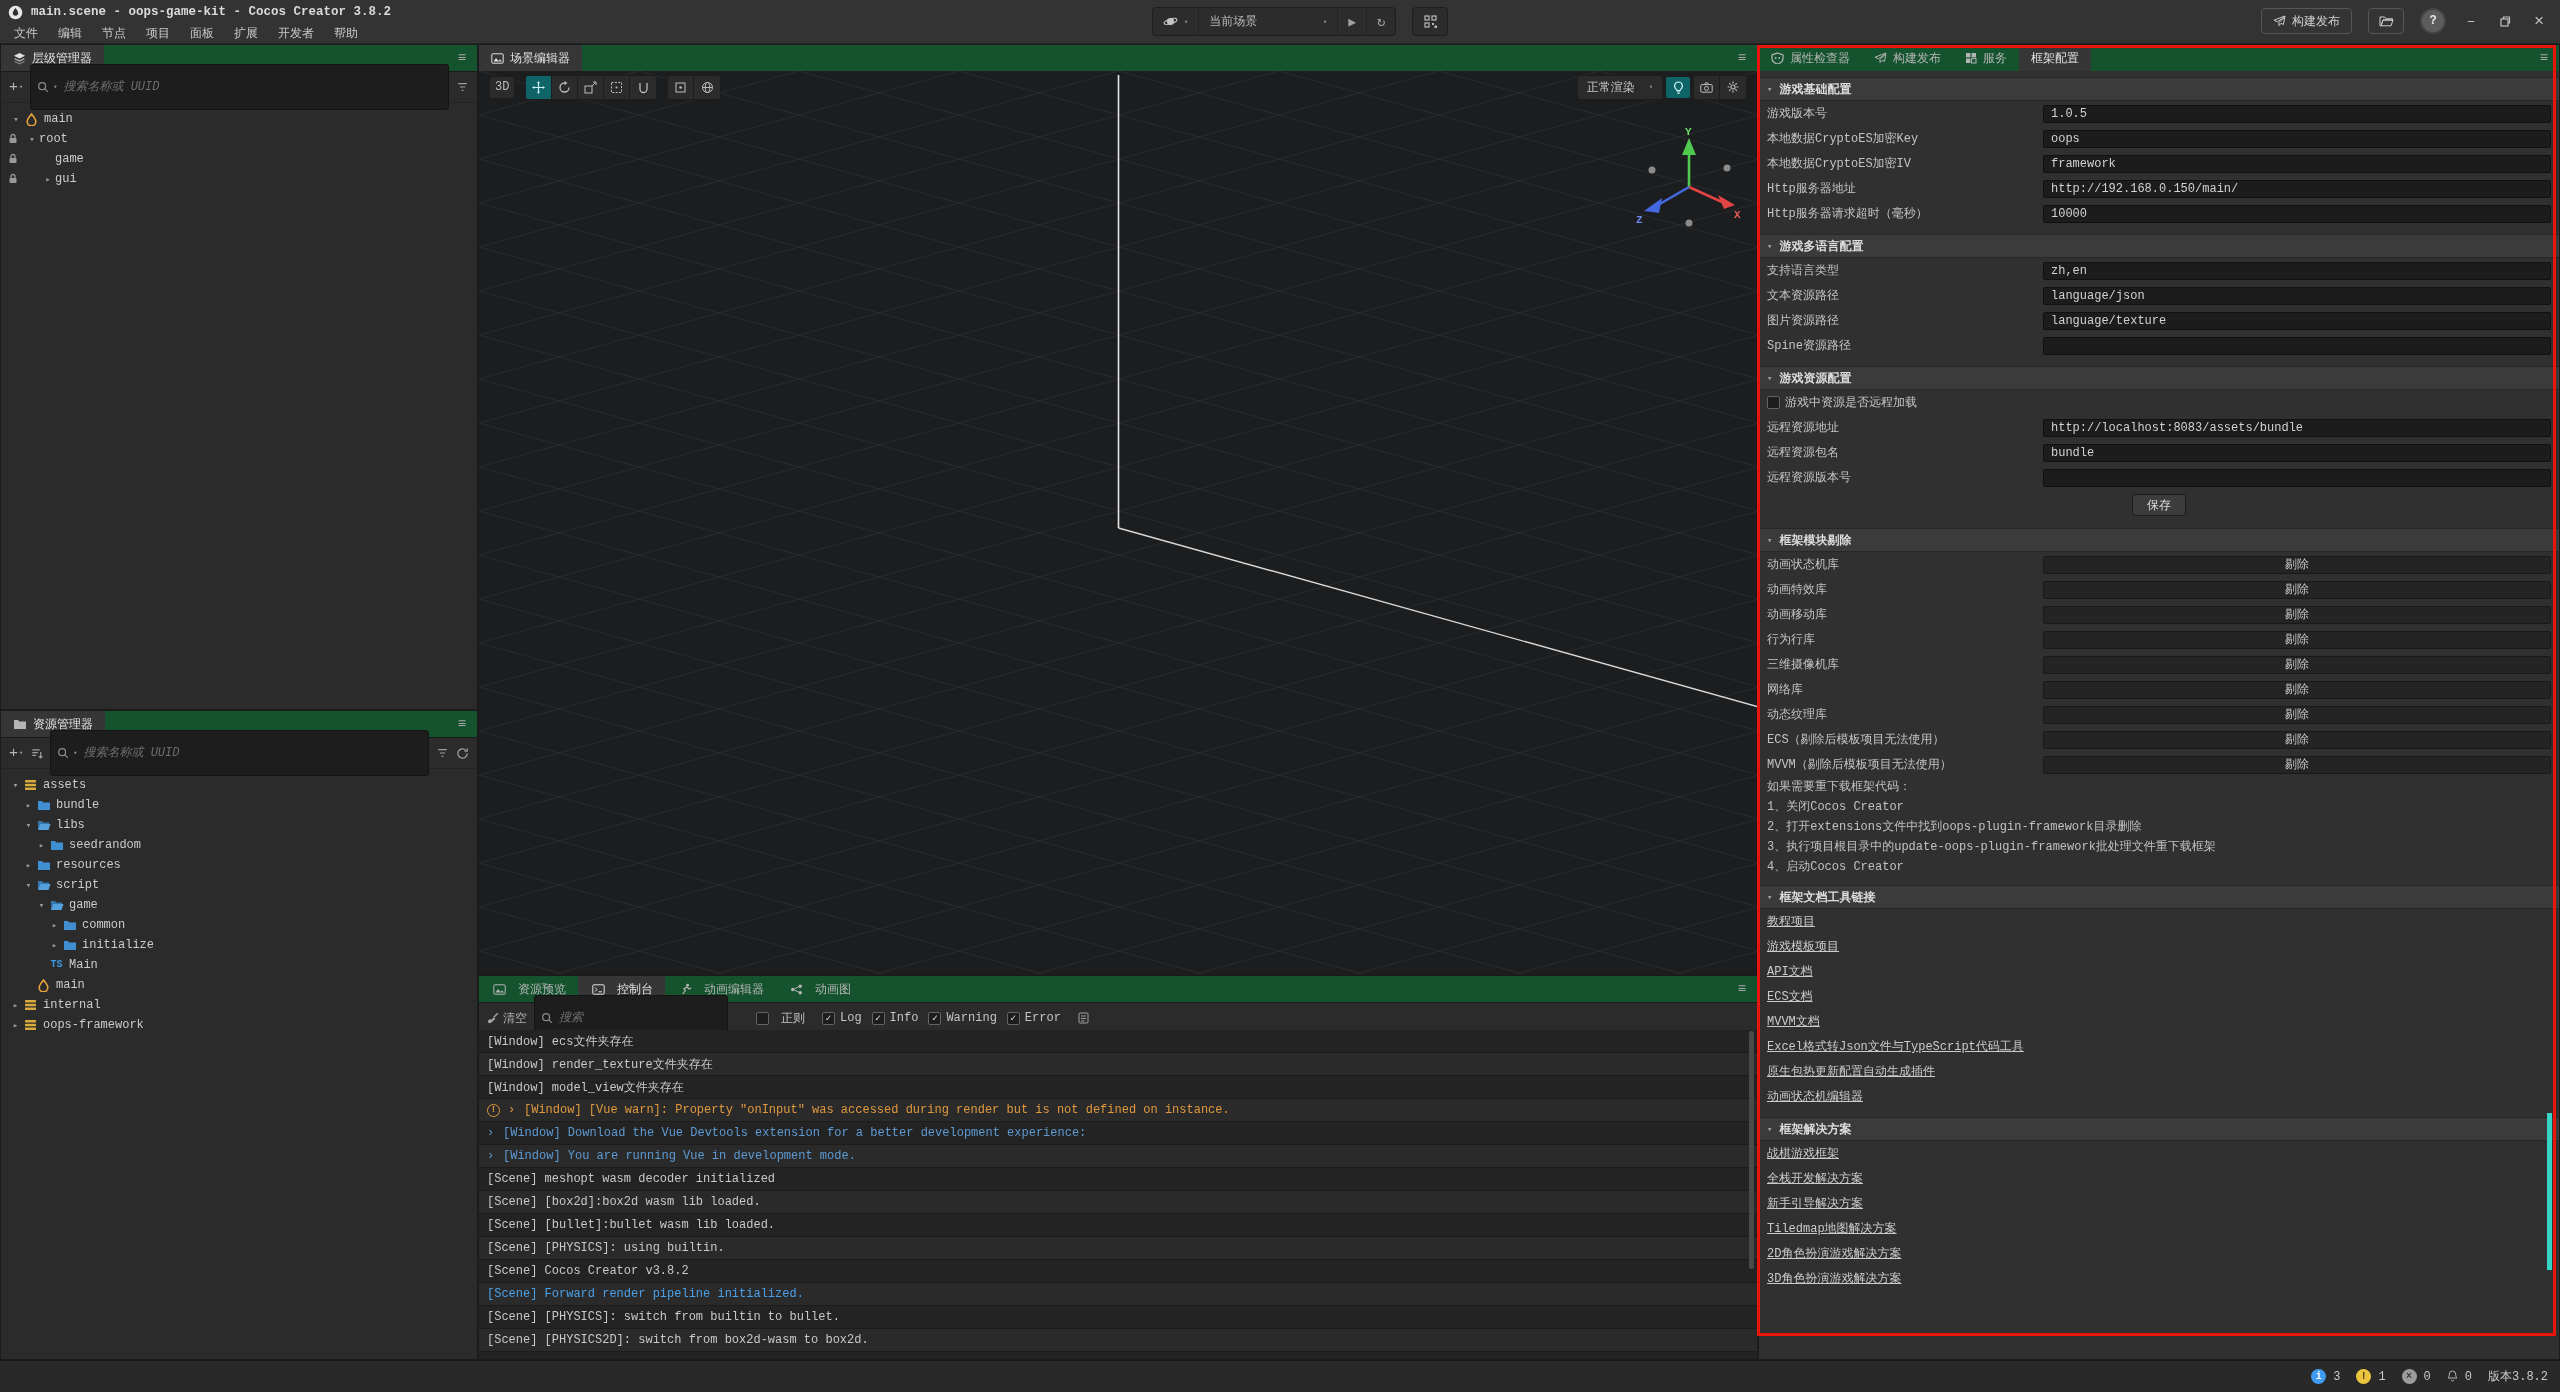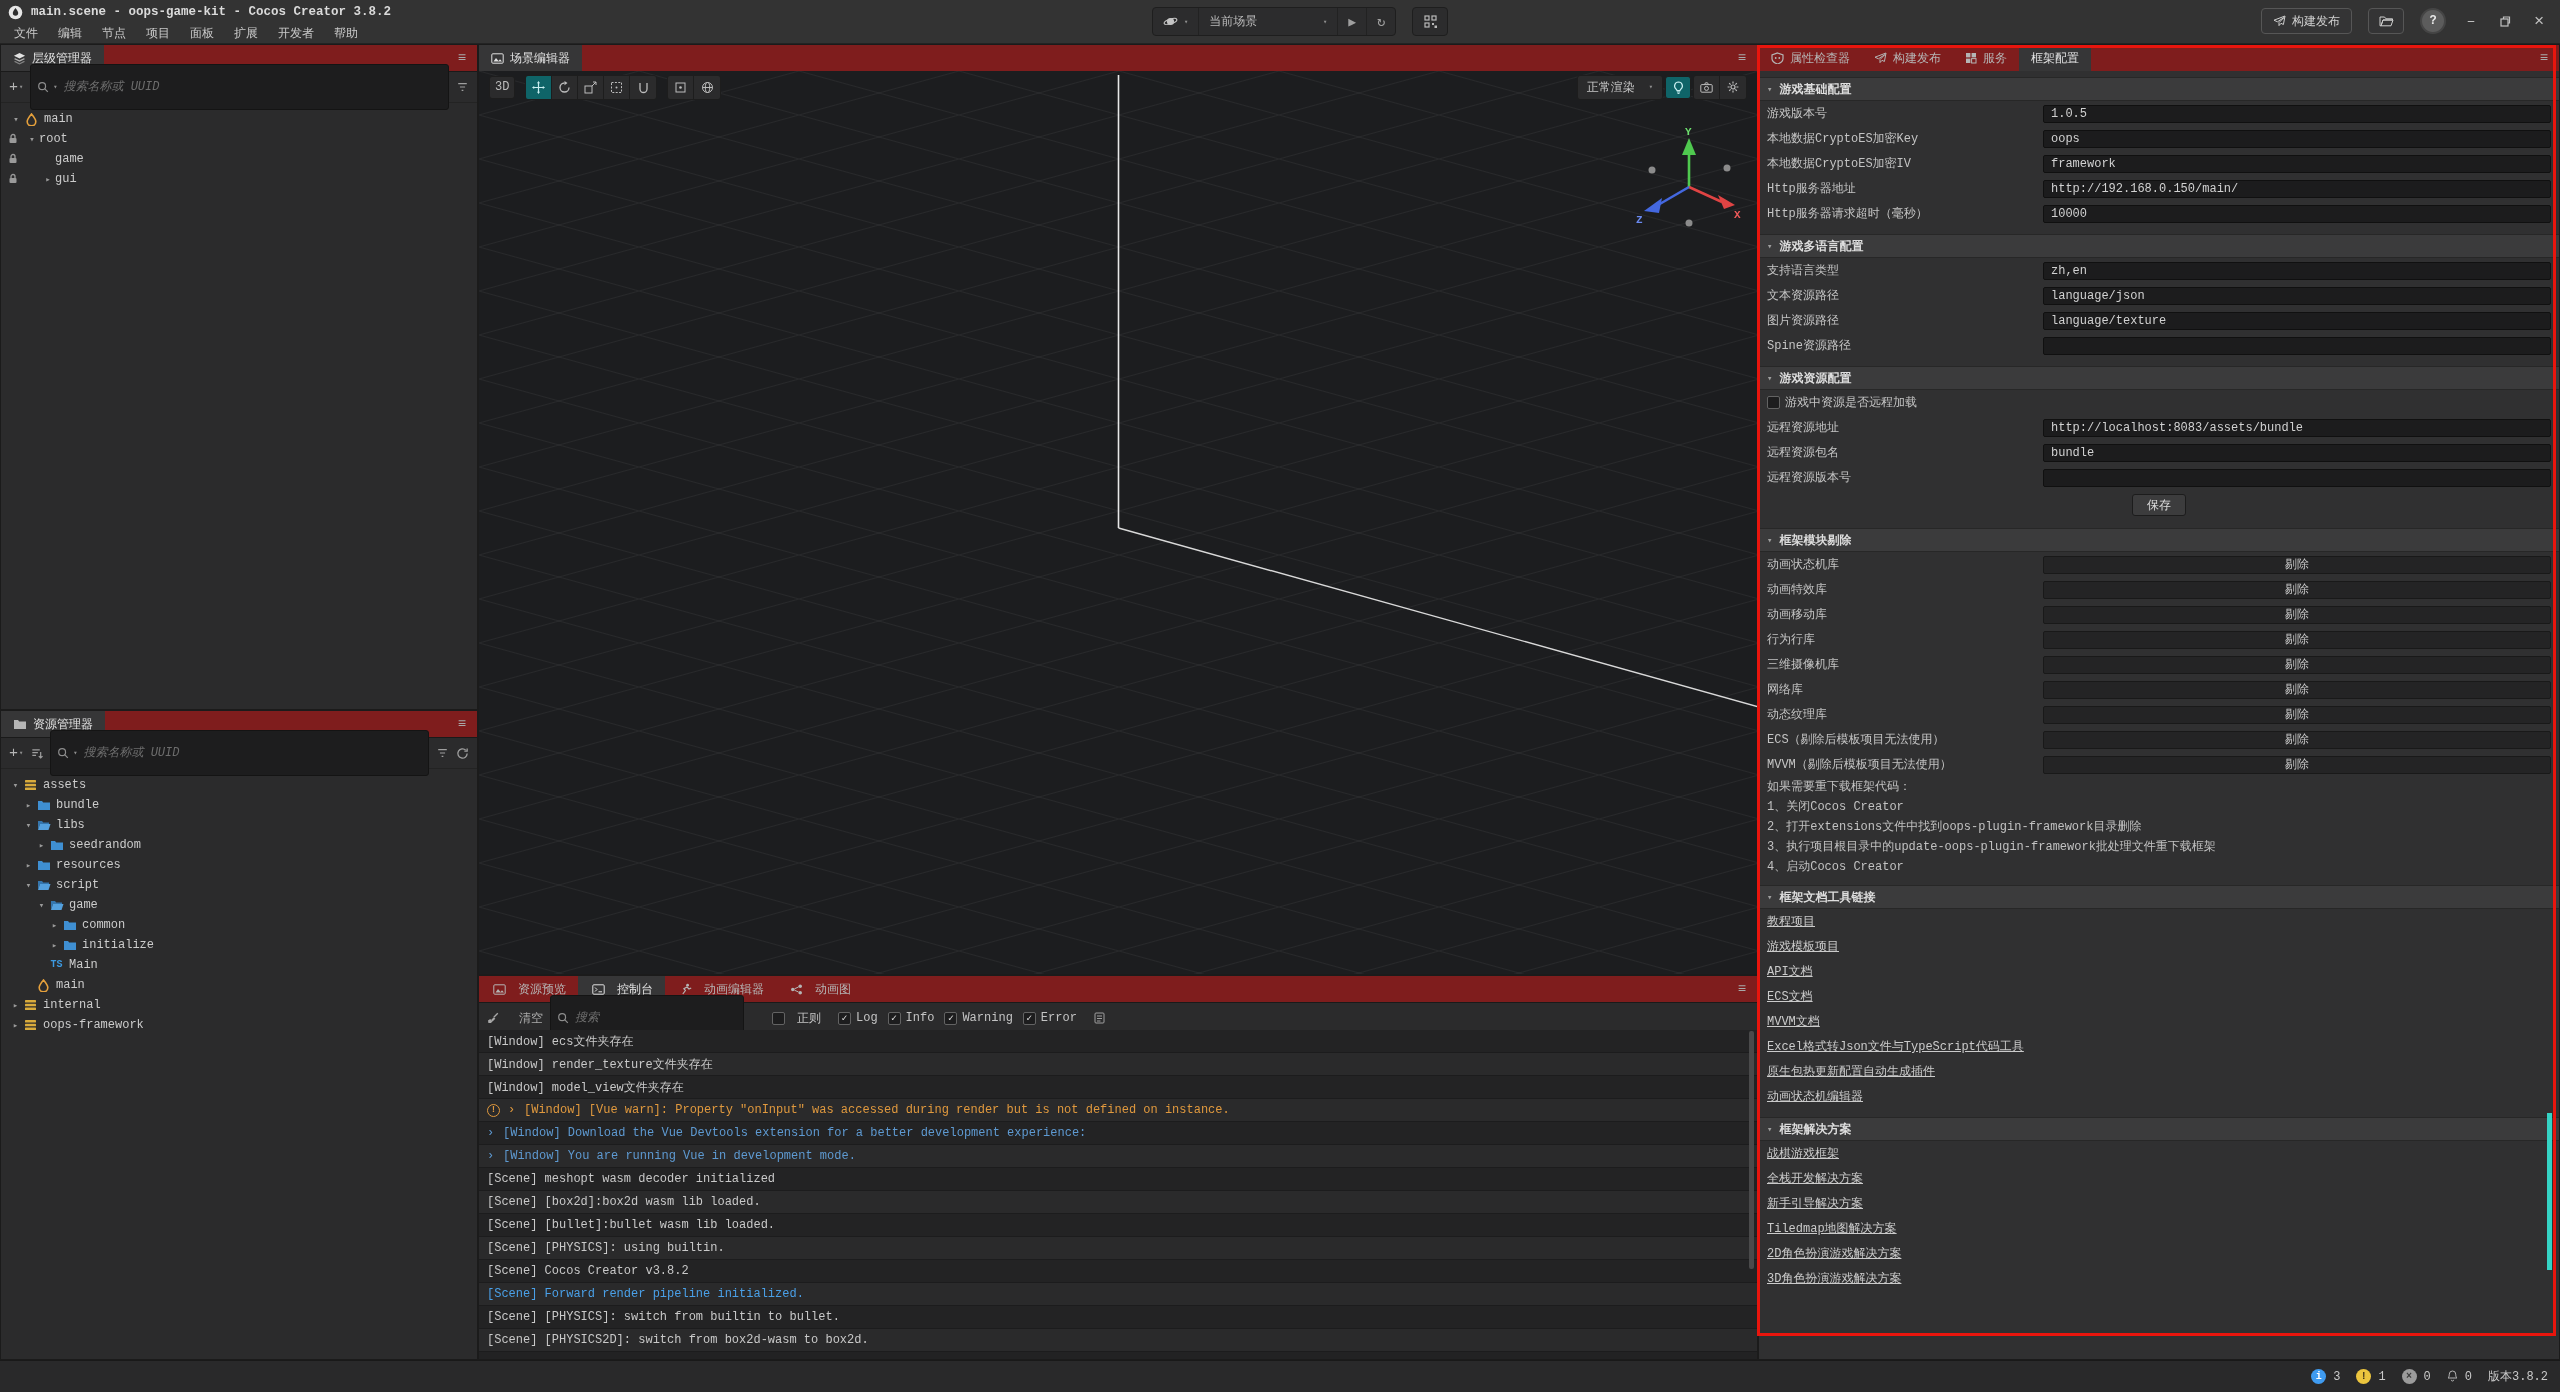--- a/index.html
+++ b/index.html
@@ -24,21 +24,21 @@
   .buildbtn{display:flex;align-items:center;gap:6px;height:24px;padding:0 11px;border:1px solid #565656;
             border-radius:4px;color:#cfcfcf;background:#343435;}
   .fldbtn{width:34px;height:24px;border:1px solid #565656;border-radius:4px;display:flex;align-items:center;
           justify-content:center;color:#cfcfcf;background:#343435;}
   .helpbtn{width:22px;height:22px;border-radius:50%;background:#5c5c5c;color:#e8e8e8;font-weight:bold;
            display:flex;align-items:center;justify-content:center;border:2px solid #454545;}
   .winbtn{color:#c0c0c0;font-size:15px;width:18px;text-align:center;}
 
   
   .panel{position:absolute;background:#2b2b2c;border:1px solid #1b1b1b;box-sizing:border-box;}
-  .tabbar{height:26px;background:#7f1d1d;display:flex;align-items:stretch;border-bottom:1px solid #1a1a1a;}
+  .tabbar{height:26px;background:#14532d;display:flex;align-items:stretch;border-bottom:1px solid #1a1a1a;}
   .tab{display:flex;align-items:center;gap:6px;padding:0 12px;color:#b5b5b5;}
   .tab.active{background:#363637;color:#e2e2e2;}
   .hmb{margin-left:auto;width:30px;display:flex;align-items:center;justify-content:center;color:#a8a8a8;font-size:14px;}
   .ptoolbar{height:30px;display:flex;align-items:center;gap:7px;padding:0 8px;border-bottom:1px solid #232323;}
   .tbico{color:#ababab;display:flex;align-items:center;gap:1px;}
   .plus{font-size:15px;color:#b5b5b5;line-height:1;}
   .mini{font-size:7px;color:#8f8f8f;}
   .searchbox{flex:1;height:20px;background:#1d1d1e;border:1px solid #141414;border-radius:3px;
              display:flex;align-items:center;gap:4px;padding:12px 6px;}
   .searchbox input{flex:1;min-width:0;background:transparent;border:none;outline:none;color:#cccccc;
@@ -637,21 +637,21 @@
               <circle cx="10.2" cy="2.3" r="1.8" fill="currentColor"></circle>
               <circle cx="10.2" cy="8.7" r="1.8" fill="currentColor"></circle>
               <path d="M4.5 4.8 8.5 3M4.5 6.2 8.5 8" stroke="currentColor"></path>
             </svg>
           </i>
           <span>动画图</span>
         </div>
         <div class="hmb">≡</div>
       </div>
     <div class="ptoolbar" id="console-toolbar">
-      <span class="tbico" style="gap:20px;">
+      <span class="tbico" style="gap:4px;">
         <span class="ic">
             <svg width="12" height="12" viewBox="0 0 12 12">
               <path d="M10.8 1.2 6.8 5.2" stroke="#a8a8a8" stroke-width="1.3"></path>
               <path d="M6.8 5.2 8.3 6.7 5.6 9.4 4.1 7.9Z" fill="#a8a8a8"></path>
               <path d="M3.2 6.9l2.3 2.3L4 11H1.4L1 8.4Z" fill="#a8a8a8"></path>
             </svg>
           </span>
         <span>清空</span>
       </span>
       <div class="searchbox" style="flex:0 0 180px;">

